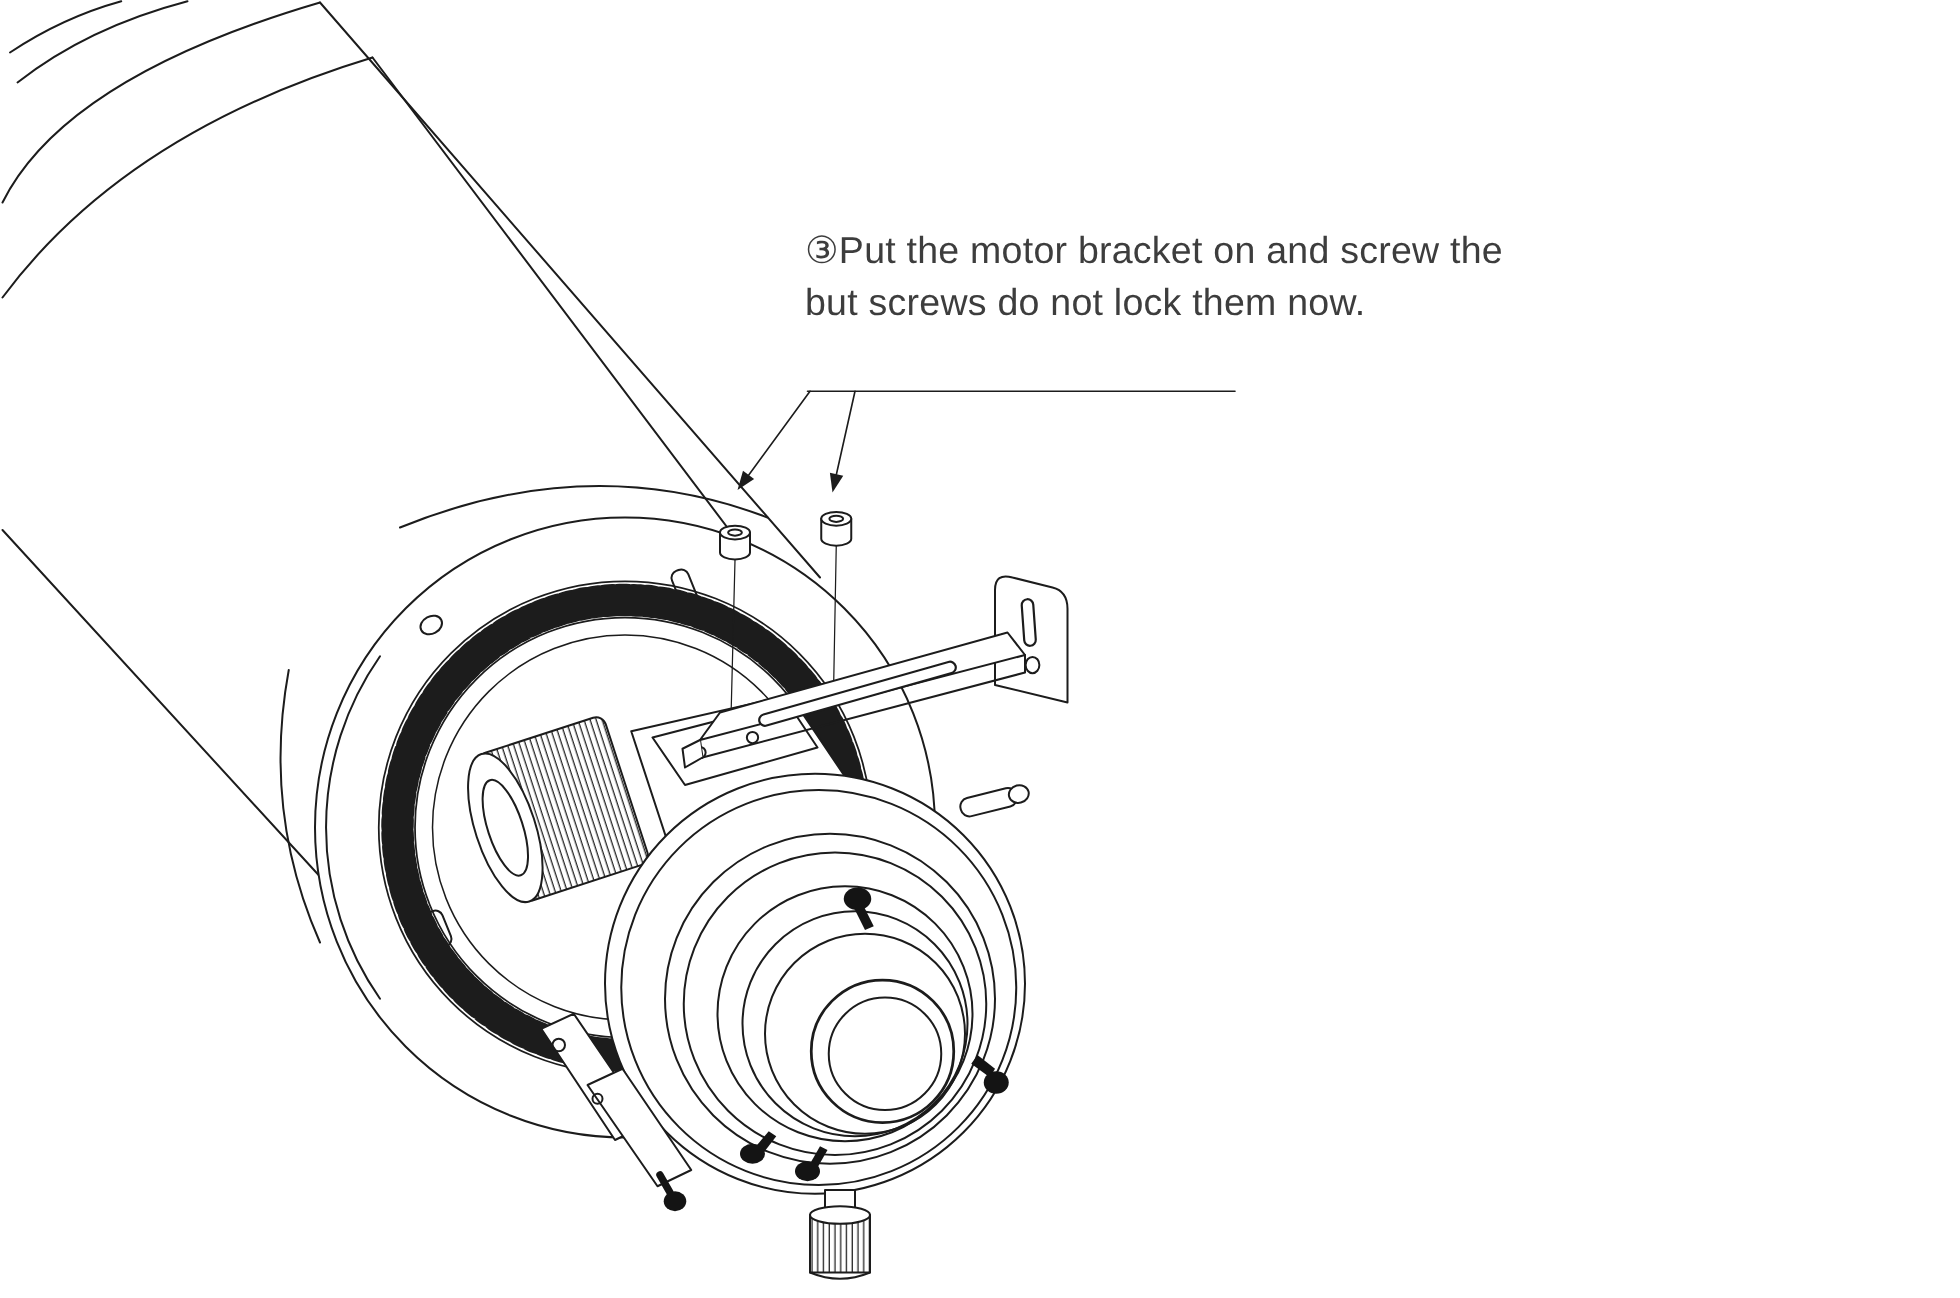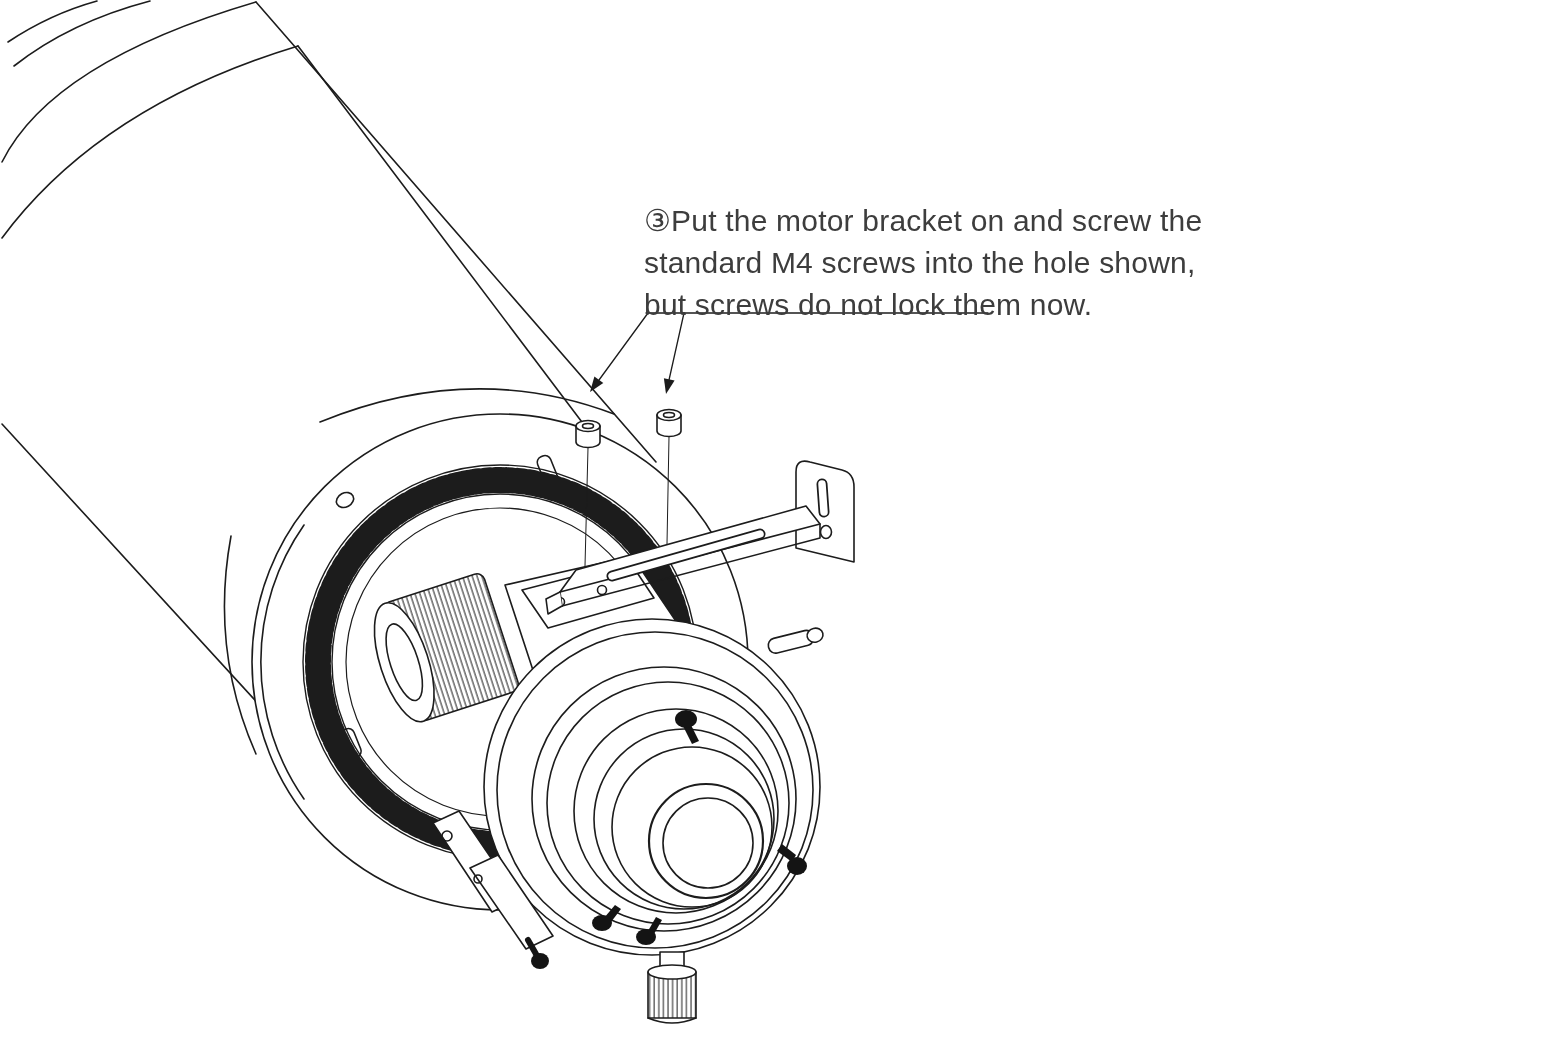--- a/index.html
+++ b/index.html
@@ -24,21 +24,20 @@
   .annotation {
     position: absolute;
     left: 644px;
     top: 180px;
     width: 700px;
     font-size: 30px;
     line-height: 42px;
     letter-spacing: 0.2px;
     color: #3d3d3d;
     white-space: nowrap;
-    margin-top: 20px;
   }
 </style>
 </head>
 <body>
 
 <div class="stage">
 
   <svg class="diagram" width="1568" height="1038" viewBox="0 0 1568 1038">
     <defs>
       <pattern id="knurl" patternUnits="userSpaceOnUse" width="4.6" height="4.6">
@@ -171,17 +170,16 @@
         <polygon points="590,392 603.3,383.1 594.4,376.6" fill="#1c1c1c" stroke="none"></polygon>
         <path d="M 684,313 L 669,380"></path>
         <polygon points="666,394 674.6,380.6 663.9,378.2" fill="#1c1c1c" stroke="none"></polygon>
       </g>
 
     </g>
   </svg>
 
   <div class="annotation">
     <div>③Put the motor bracket on and screw the</div>
-    <div>standard M4 screws into the hole shown,</div>
     <div>but screws do not lock them now.</div>
   </div>
 
 </div>
 
 </body></html>

